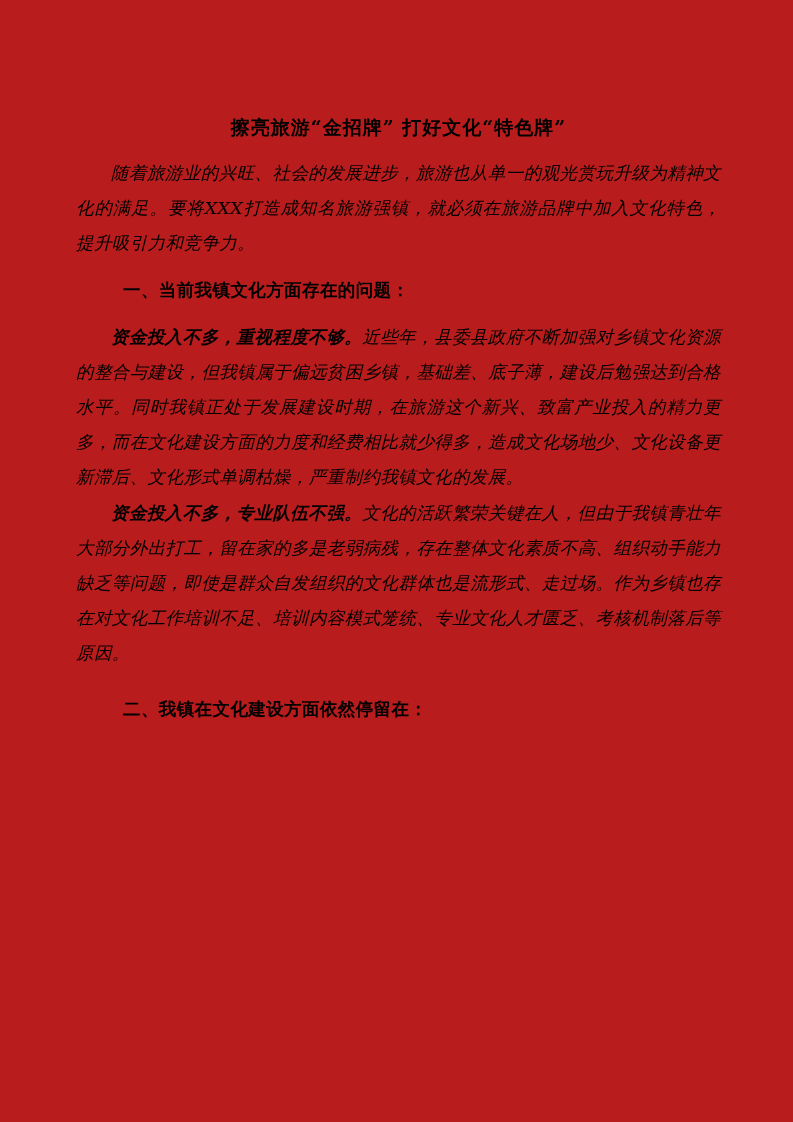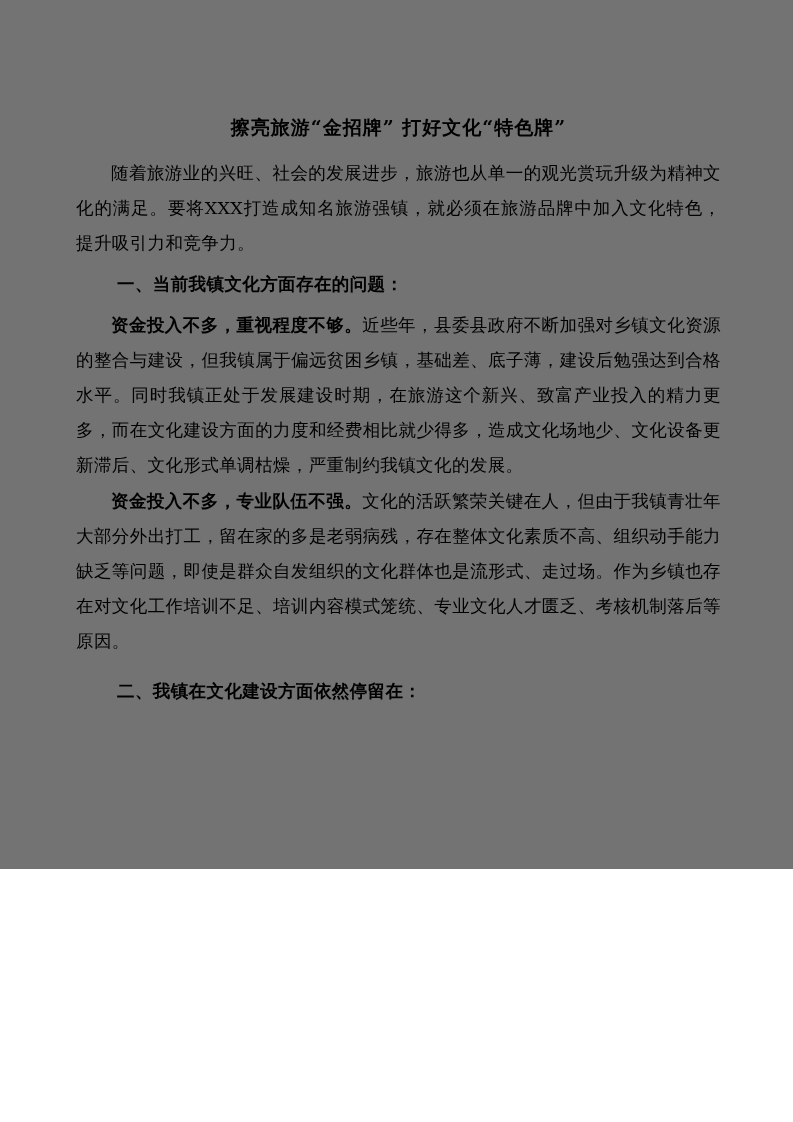--- a/index.html
+++ b/index.html
@@ -10,49 +10,50 @@
   body {
     width: 793px;
     height: 1122px;
     font-family: "DejaVu Serif", "Liberation Serif", serif;
     color: #000000;
     -webkit-font-smoothing: antialiased;
   }
   .page {
     position: relative;
     width: 793px;
-    height: 869px;
+    height: 1122px;
     box-sizing: border-box;
     padding: 100px 72px 60px 76px;
-    background: #737373;
+    background: #b91c1c;
   }
   .doc-title {
     text-align: center;
     font-size: 19px;
     font-weight: bold;
     letter-spacing: 1px;
     margin: 12px 0 14px 0;
     line-height: 1.6;
     font-family: "DejaVu Serif", "Liberation Serif", serif;
   }
   .para {
     font-size: 17.5px;
     line-height: 2.0;
     text-align: justify;
     text-justify: inter-ideograph;
     text-indent: 2em;
     margin: 0 0 1px 0;
     letter-spacing: 0.4px;
+    font-style: italic;
   }
   .heading {
     font-size: 17.5px;
     line-height: 2.0;
     font-weight: bold;
     text-indent: 2em;
-    margin: 6px;
+    margin: 12px;
     letter-spacing: 0.4px;
   }
   .para .lead {
     font-weight: bold;
   }
   .spacer-bottom {
     height: 8px;
   }
 </style>
 </head>

